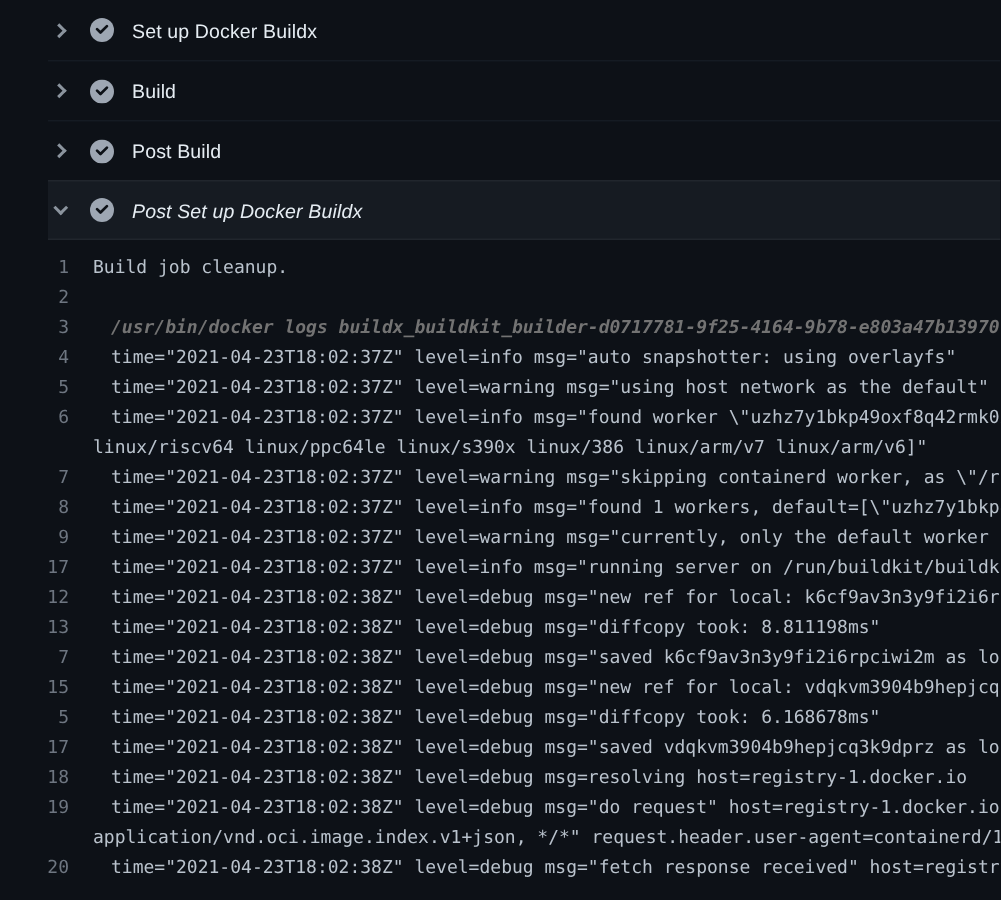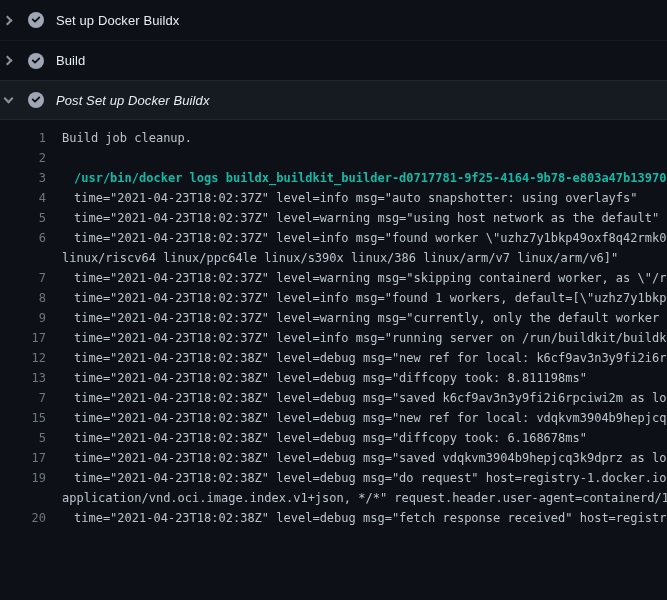--- a/index.html
+++ b/index.html
@@ -10,20 +10,21 @@
     color:#c9d1d9;
   }
   .app { width:667px; height:600px; overflow:hidden; }
 
   
   .step-row {
     display:flex; align-items:center;
     height:40px; padding:0 0;
     cursor:pointer;
     border-top:1px solid #151b23;
+    margin-left:32px;
   }
   .step-row:first-child { border-top:none; }
   .step-row.expanded {
     background:#161b22;
     border-top:1px solid #21262d;
     border-bottom:1px solid #21262d;
     font-style:italic;
   }
   .chev-wrap {
     width:16px; height:16px;
@@ -44,21 +45,21 @@
     color:#bac3cd;
   }
   .log-row { display:flex; height:20px; overflow:hidden; }
   .num {
     flex:0 0 46px; text-align:right;
     color:#6e7681; cursor:pointer;
     -webkit-user-select:none; user-select:none;
   }
   .txt { margin-left:16px; flex:1; white-space:pre; overflow:hidden; }
   .txt.in-group { padding-left:12px; }
-  .txt.command { color:#14b8a6; font-weight:bold; }
+  .txt.command { color:#737373; font-weight:bold;font-style:italic; }
   .txt.group-label { color:#e6edf3; font-weight:400;margin-top:18px; }
   .tri { color:#afb8c1; font-size:9px; margin-right:7px; display:inline-block; transform:translateY(-1px); }
 </style>
 </head>
 <body>
 
 <div class="app">
   <div class="steps">
   <div class="step-row">
     <span class="chev-wrap">
@@ -79,20 +80,32 @@
     </span>
     <span class="check-wrap">
       <svg width="16" height="16" viewBox="0 0 16 16">
         <circle cx="8" cy="8" r="8" fill="#9ea7b3"></circle>
         <path d="M11.3 5.4 7 9.7 4.7 7.4" stroke="#0d1117" stroke-width="1.8" fill="none" stroke-linecap="round" stroke-linejoin="round"></path>
       </svg>
     </span>
     <span class="step-title">Build</span>
   </div>
 
+  <div class="step-row">
+    <span class="chev-wrap">
+      <span class="chev right"></span>
+    </span>
+    <span class="check-wrap">
+      <svg width="16" height="16" viewBox="0 0 16 16">
+        <circle cx="8" cy="8" r="8" fill="#9ea7b3"></circle>
+        <path d="M11.3 5.4 7 9.7 4.7 7.4" stroke="#0d1117" stroke-width="1.8" fill="none" stroke-linecap="round" stroke-linejoin="round"></path>
+      </svg>
+    </span>
+    <span class="step-title">Post Build</span>
+  </div>
 
   <div class="step-row expanded">
     <span class="chev-wrap">
       <span class="chev down"></span>
     </span>
     <span class="check-wrap">
       <svg width="16" height="16" viewBox="0 0 16 16">
         <circle cx="8" cy="8" r="8" fill="#9ea7b3"></circle>
         <path d="M11.3 5.4 7 9.7 4.7 7.4" stroke="#0d1117" stroke-width="1.8" fill="none" stroke-linecap="round" stroke-linejoin="round"></path>
       </svg>
@@ -180,20 +193,24 @@
   <div class="log-row">
     <span class="num">5</span>
     <span class="txt in-group">time="2021-04-23T18:02:38Z" level=debug msg="diffcopy took: 6.168678ms"</span>
   </div>
 
   <div class="log-row">
     <span class="num">17</span>
     <span class="txt in-group">time="2021-04-23T18:02:38Z" level=debug msg="saved vdqkvm3904b9hepjcq3k9dprz as loca</span>
   </div>
 
+  <div class="log-row">
+    <span class="num">18</span>
+    <span class="txt in-group">time="2021-04-23T18:02:38Z" level=debug msg=resolving host=registry-1.docker.io</span>
+  </div>
 
   <div class="log-row">
     <span class="num">19</span>
     <span class="txt in-group">time="2021-04-23T18:02:38Z" level=debug msg="do request" host=registry-1.docker.io r</span>
   </div>
 
   <div class="log-row">
     <span class="num"></span>
     <span class="txt">application/vnd.oci.image.index.v1+json, */*" request.header.user-agent=containerd/1.4</span>
   </div>

